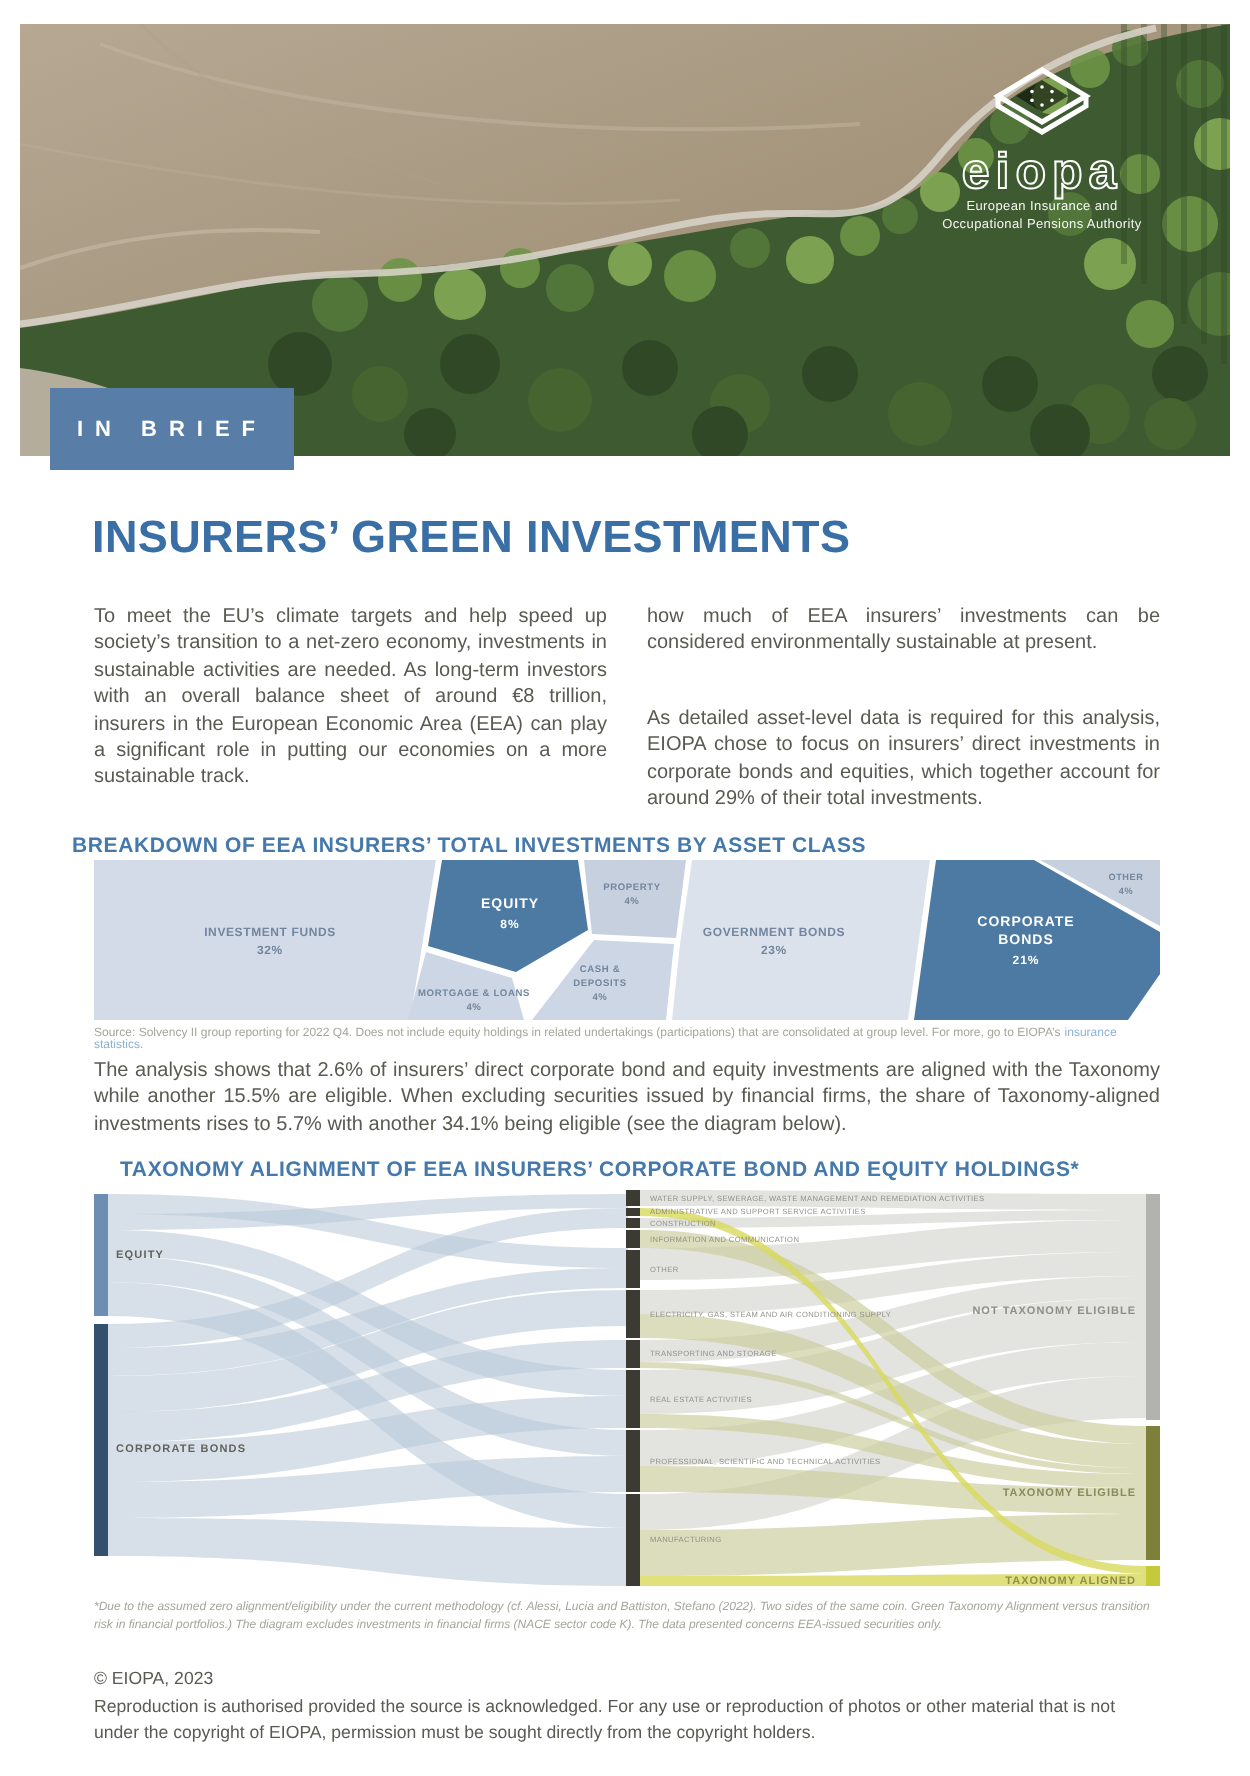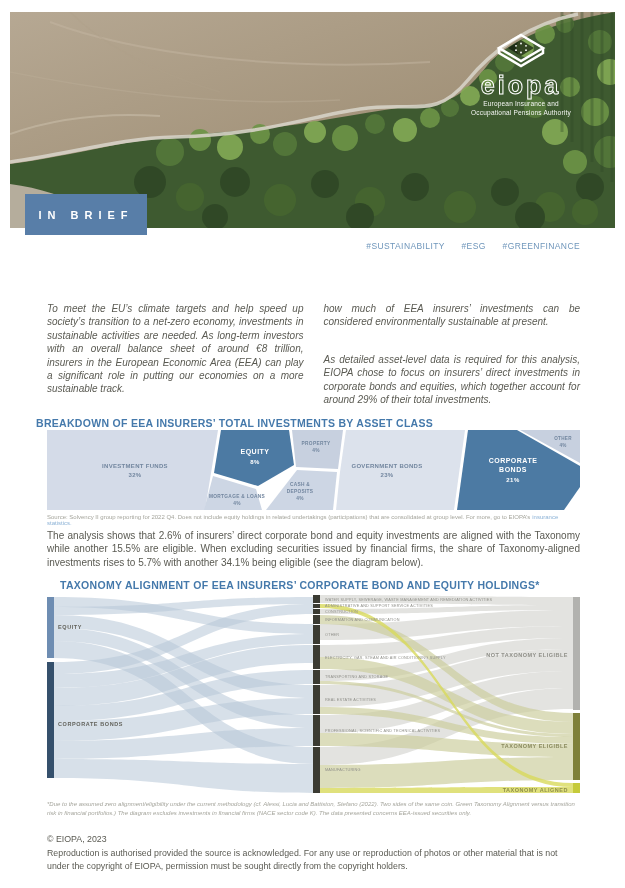--- a/index.html
+++ b/index.html
@@ -16,21 +16,21 @@
            color:#fff; display:flex; align-items:center; justify-content:center;
            font-weight:bold; font-size:11px; letter-spacing:6px; }
 
   .hashtags { position:absolute; left:47px; top:241px; width:533px; text-align:right;
               color:#6f96bb; font-size:8.5px; letter-spacing:.4px; }
   .hashtags span { margin-left:14px; }
 
   .title { position:absolute; left:46px; top:256px; color:#3a6fa6; font-size:22.5px;
            font-weight:bold; letter-spacing:.2px; }
 
-  .cols { position:absolute; left:47px; top:302px; width:533px; display:flex; gap:20px;font-style:italic; }
+  .cols { position:absolute; left:47px; top:302px; width:533px; display:flex; gap:20px; }
   .col  { width:258px; }
   .body-text { font-size:10px; line-height:13.4px; color:#5a5a52; text-align:justify; }
   .col p + p { margin-top:24px; }
 
   .sec-heading { position:absolute; left:36px; color:#4579ab; font-size:10.5px;
                  font-weight:bold; letter-spacing:.3px; }
   #heading-assets   { top:417px; }
   #heading-taxonomy { top:579px;margin-left:24px; }
 
   .chart  { position:absolute; left:47px; top:430px; }
@@ -155,26 +155,22 @@
       <svg width="120" height="28" viewBox="0 0 120 28" style="display:block;margin:0 auto;">
         <text x="60" y="22" text-anchor="middle" font-size="25" font-weight="bold" letter-spacing="3" fill="none" stroke="#ffffff" stroke-width="1">eiopa</text>
       </svg>
       <div class="logo-sub">European Insurance and</div>
       <div class="logo-sub">Occupational Pensions Authority</div>
     </div>
   </div>
 
   <div class="badge">IN BRIEF</div>
 
-  <div class="hashtags">
-    <span>#SUSTAINABILITY</span>
-    <span>#ESG</span>
-    <span>#GREENFINANCE</span>
-  </div>
-
+
+  <h1 class="title">INSURERS’ GREEN INVESTMENTS</h1>
 
   <div class="cols">
     <div class="col">
       <p class="body-text">To meet the EU’s climate targets and help speed up society’s transition to a net-zero economy, investments in sustainable activities are needed. As long-term investors with an overall balance sheet of around €8 trillion, insurers in the European Economic Area (EEA) can play a significant role in putting our economies on a more sustainable track.</p>
     </div>
     <div class="col">
       <p class="body-text">how much of EEA insurers’ investments can be considered environmentally sustainable at present.</p>
       <p class="body-text">As detailed asset-level data is required for this analysis, EIOPA chose to focus on insurers’ direct investments in corporate bonds and equities, which together account for around 29% of their total investments.</p>
     </div>
   </div>

